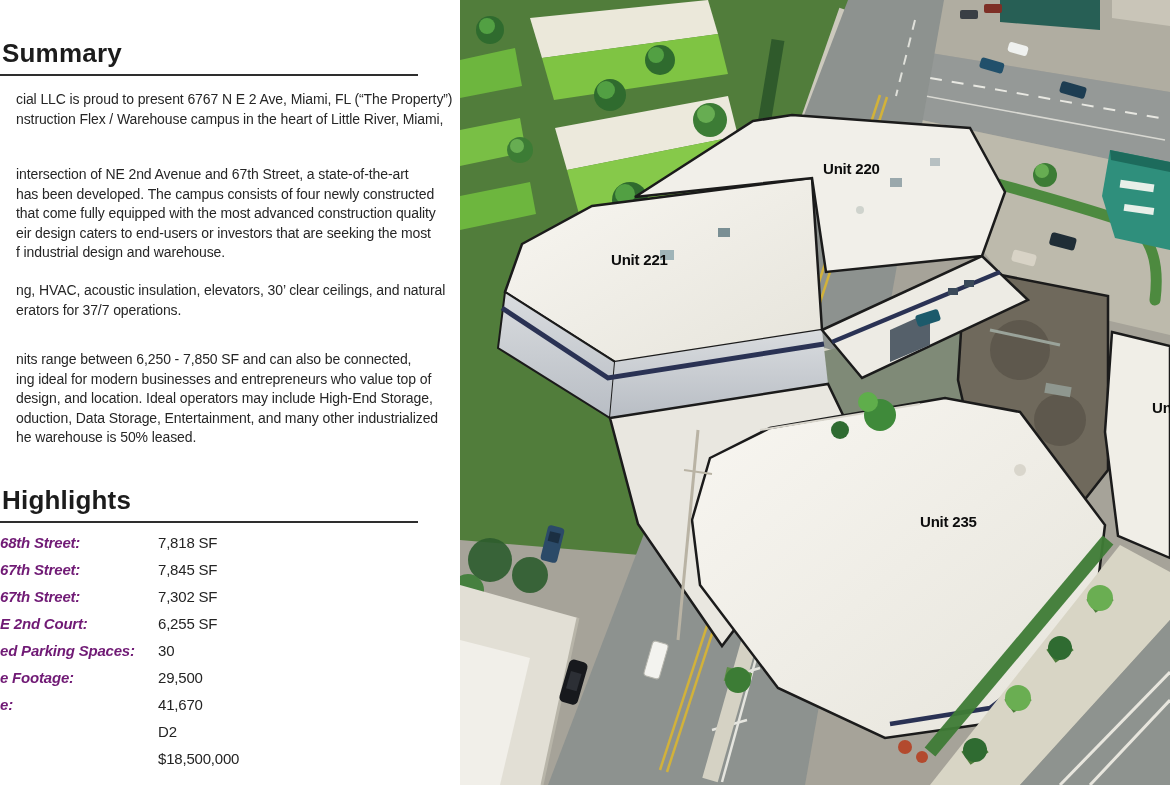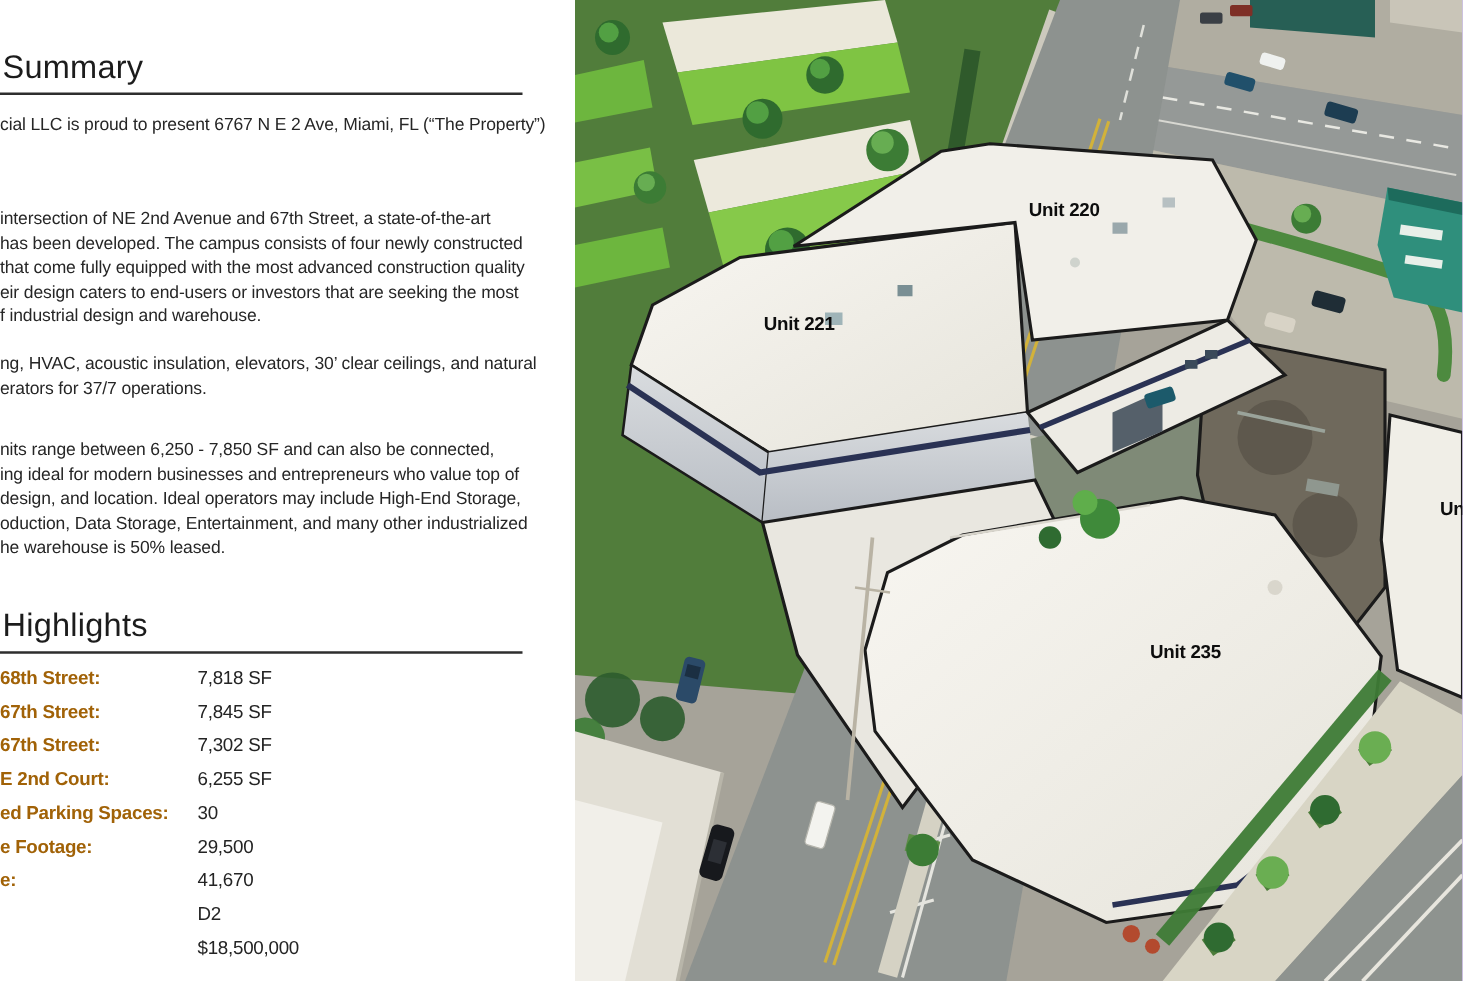--- a/index.html
+++ b/index.html
@@ -1,53 +1,54 @@
 <!DOCTYPE html>
 <html><head>
 <meta charset="utf-8">
 <style>
   html,body{margin:0;padding:0;background:#ffffff;}
   body{width:1170px;height:785px;overflow:hidden;position:relative;
        font-family:"Liberation Sans","DejaVu Sans",sans-serif;color:#222;}
 
   
   .left-panel{position:absolute;left:0;top:0;width:460px;height:785px;background:#fff;}
-  .doc-title{position:absolute;left:2px;font-size:26px;font-weight:400;color:#1c1c1c;letter-spacing:.2px;}
+  .doc-title{position:absolute;left:2px;font-size:26px;font-weight:700;color:#1c1c1c;letter-spacing:.2px;}
   #summary-title{top:38px;}
   #highlights-title{top:485px;}
   .rule{position:absolute;left:0;width:418px;border-top:2px solid #2e2e2e;}
   #rule-summary{top:74px;}
   #rule-highlights{top:521px;}
-  .para{position:absolute;left:0;width:460px;font-size:14px;color:#262626;letter-spacing:-.1px;}
+  .para{position:absolute;left:16px;width:460px;font-size:14px;color:#262626;letter-spacing:-.1px;}
   .para .line{height:19.5px;line-height:19.5px;white-space:nowrap;overflow:visible;}
   #para-1{top:90px;} #para-2{top:165px;} #para-3{top:281px;} #para-4{top:350px;}
   .hl-table{position:absolute;left:0;top:529px;width:440px;}
   .hl-row{display:flex;height:27px;line-height:27px;font-size:15px;letter-spacing:-.2px;}
-  .hl-label{width:158px;font-weight:700;color:#a16207;white-space:nowrap;}
+  .hl-label{width:158px;font-weight:700;color:#701a75;white-space:nowrap;font-style:italic;}
   .hl-value{color:#242424;white-space:nowrap;}
 
   
-  .photo{position:absolute;left:460px;top:0;width:710px;height:785px;overflow:hidden;background:#8b5cf6;}
+  .photo{position:absolute;left:460px;top:0;width:710px;height:785px;overflow:hidden;background:#14b8a6;}
   .photo svg{position:absolute;left:0;top:0;}
   .unit-label{position:absolute;font-size:15px;font-weight:700;color:#0d0d0d;letter-spacing:-.2px;white-space:nowrap;}
   #label-u221{left:151px;top:251px;}
   #label-u220{left:363px;top:160px;}
   #label-u235{left:460px;top:513px;text-align:right;}
   #label-upartial{left:692px;top:399px;}
 </style>
 </head>
 <body>
 
 <div class="left-panel">
 
   <div class="doc-title" id="summary-title">Summary</div>
   <div class="rule" id="rule-summary"></div>
 
   <div class="para" id="para-1">
     <div class="line">cial LLC is proud to present 6767 N E 2 Ave, Miami, FL (“The Property”)</div>
+    <div class="line">nstruction Flex / Warehouse campus in the heart of Little River, Miami,</div>
   </div>
 
   <div class="para" id="para-2">
     <div class="line">intersection of NE 2nd Avenue and 67th Street, a state-of-the-art</div>
     <div class="line">has been developed. The campus consists of four newly constructed</div>
     <div class="line">that come fully equipped with the most advanced construction quality</div>
     <div class="line">eir design caters to end-users or investors that are seeking the most</div>
     <div class="line">f industrial design and warehouse.</div>
   </div>
 

